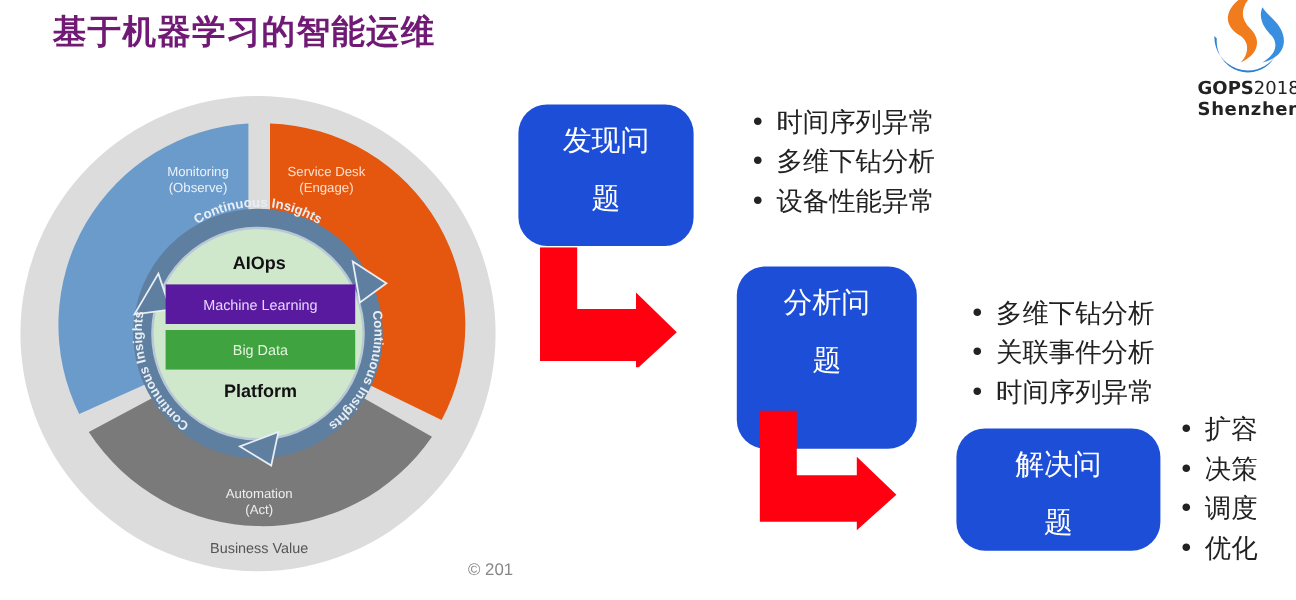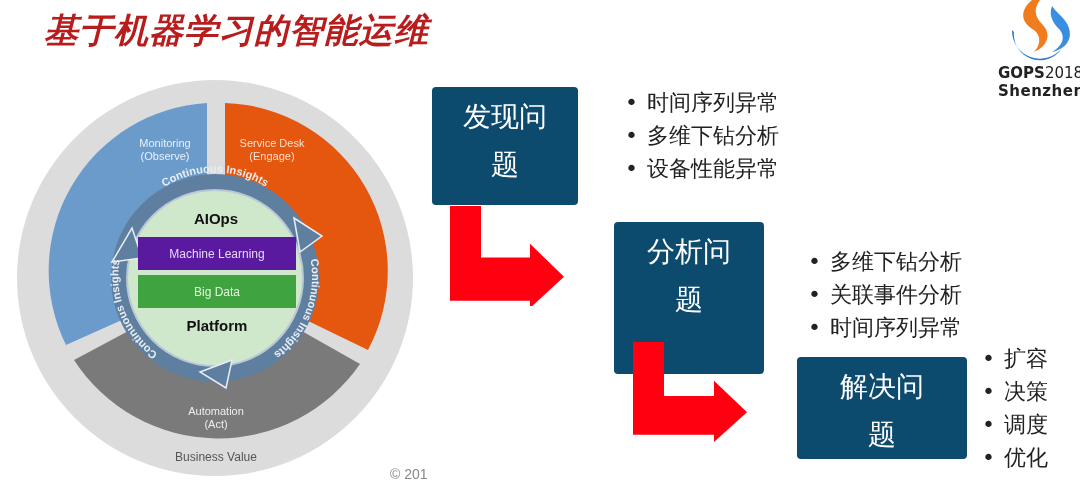--- a/index.html
+++ b/index.html
@@ -1,30 +1,30 @@
 <!DOCTYPE html>
 <html><head>
 <meta charset="utf-8">
 <style>
   html, body { margin:0; padding:0; }
   body { width:1080px; height:500px; background:#ffffff; position:relative; overflow:hidden;
          font-family:"DejaVu Sans", sans-serif; }
-  .title { position:absolute; left:44px; top:8px; font-size:34px; font-weight:bold; color:#b91c1c;
-           letter-spacing:1px; font-family:"DejaVu Sans", sans-serif;font-style:italic; }
+  .title { position:absolute; left:44px; top:8px; font-size:28px; font-weight:bold; color:#701a75;
+           letter-spacing:1px; font-family:"DejaVu Sans", sans-serif; }
   .logo { position:absolute; left:990px; top:0px; width:90px; height:110px; }
   .logo-text1 { position:absolute; left:998px; top:64px; font-size:15px; font-weight:bold; color:#222;
                 font-family:"DejaVu Sans", sans-serif; }
   .logo-text1 span { font-weight:normal; }
   .logo-text2 { position:absolute; left:998px; top:82px; font-size:15px; font-weight:bold; color:#222;
                 font-family:"DejaVu Sans", sans-serif; letter-spacing:0.5px; }
   .wheel { position:absolute; left:0; top:70px; width:440px; height:430px; }
   .copyright { position:absolute; left:390px; top:466px; font-size:14px; color:#888;
                font-family:"Liberation Sans", sans-serif; }
-  .step { position:absolute; background:#0c4a6e; border-radius:4px; color:#fff;
-          font-family:"DejaVu Serif", serif; font-size:28px; line-height:48px; text-align:center;
+  .step { position:absolute; background:#1d4ed8; border-radius:24px; color:#fff;
+          font-family:"DejaVu Serif", serif; font-size:24px; line-height:48px; text-align:center;
           box-sizing:border-box; padding-top:6px; }
   .bullets { position:absolute; list-style:none; margin:0; padding:0;
              font-family:"DejaVu Serif", serif; font-size:22px; color:#222; }
   .bullets li { height:33px; line-height:33px; white-space:nowrap; }
   .bullets li::before { content:"•"; display:inline-block; width:22px; font-family:"DejaVu Sans", sans-serif; }
   .arrow { position:absolute; }
 </style>
 </head>
 <body>
 

